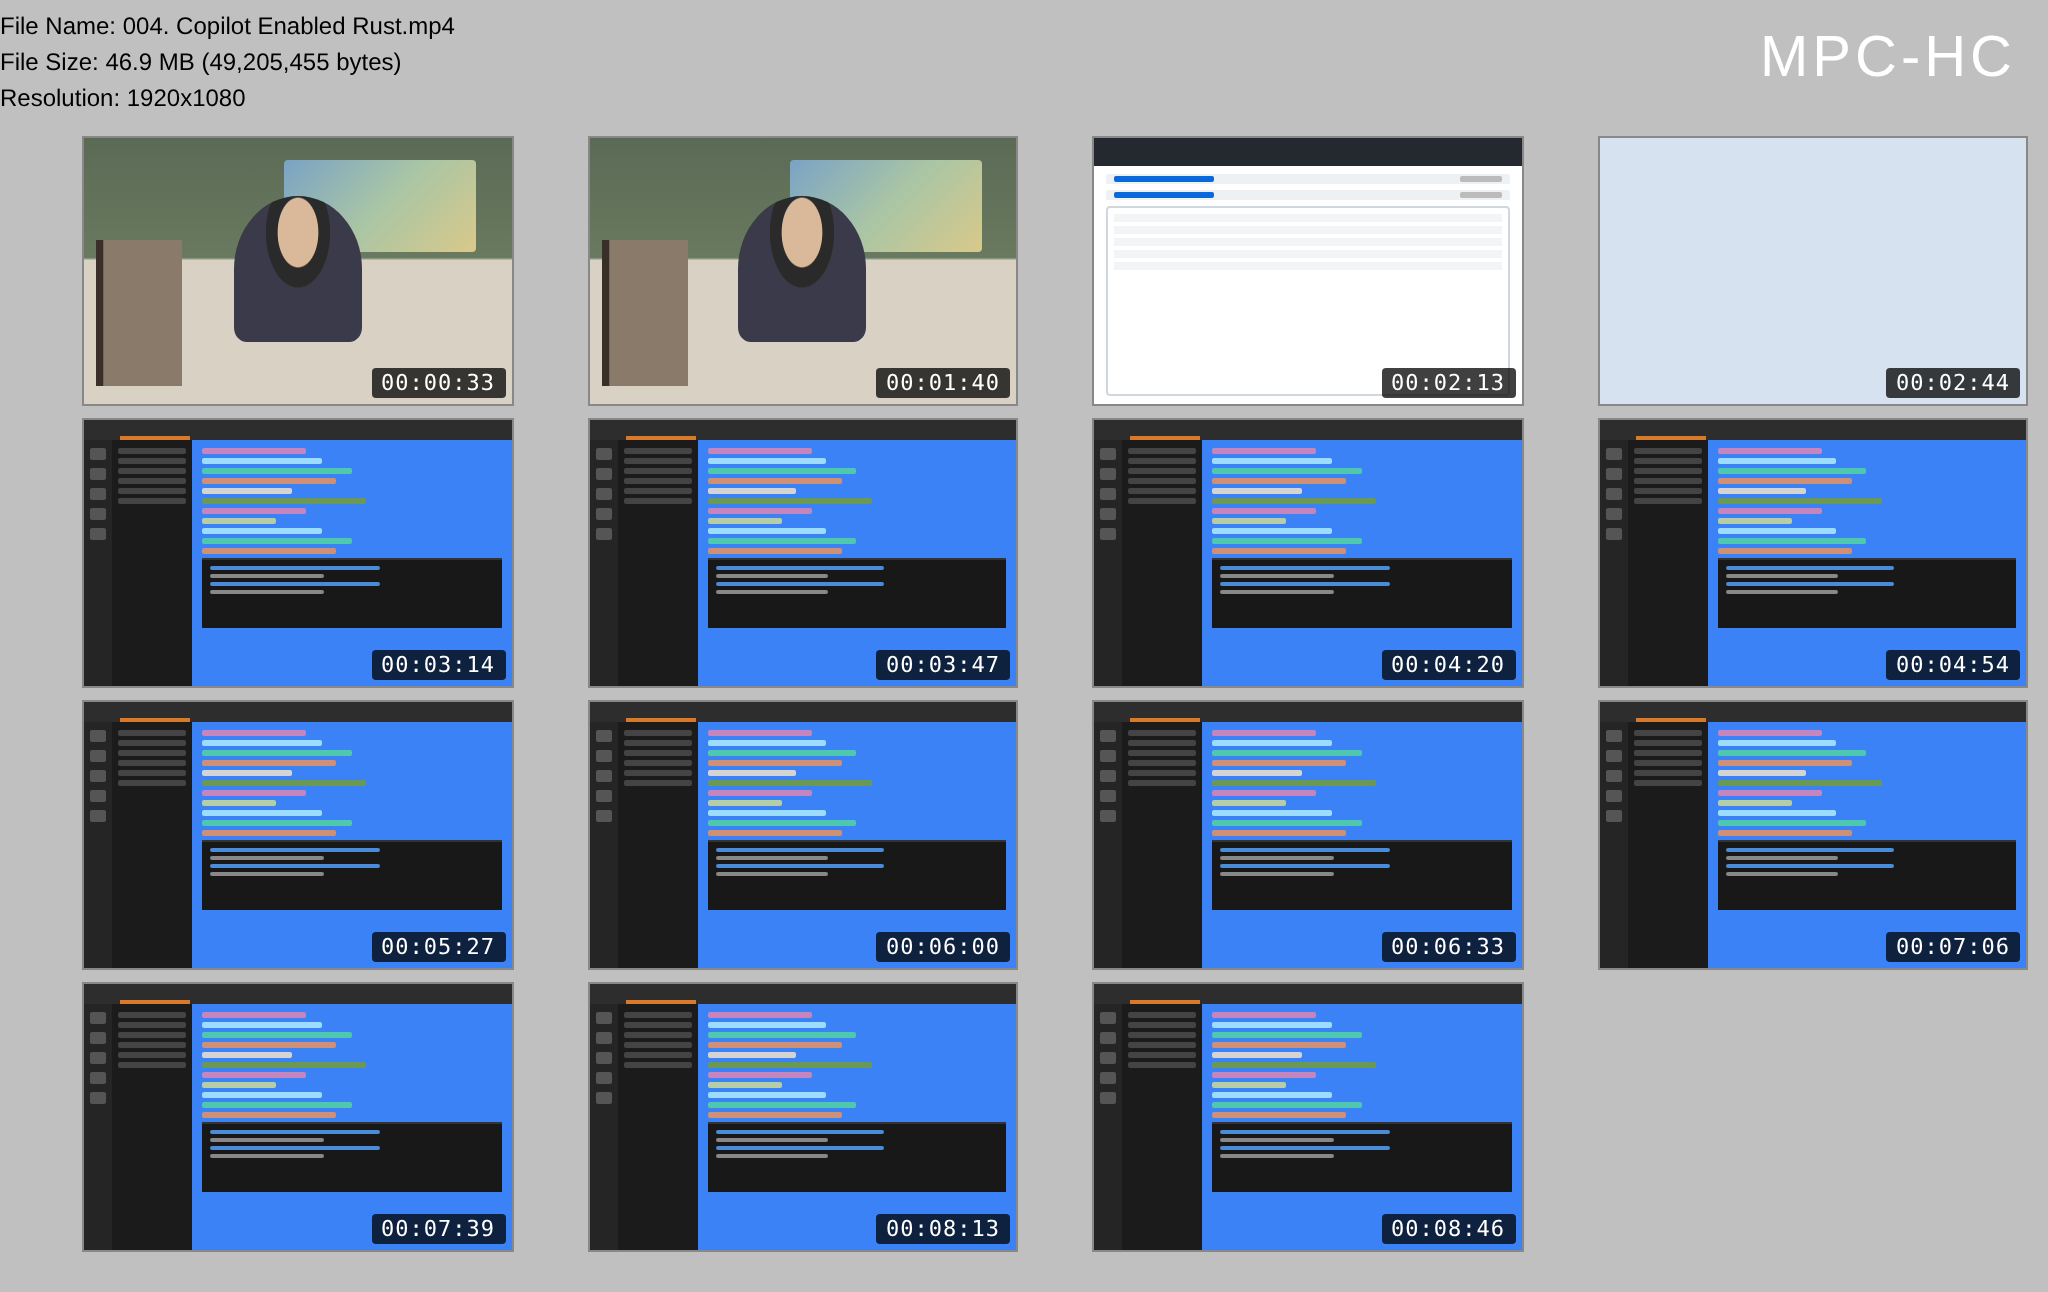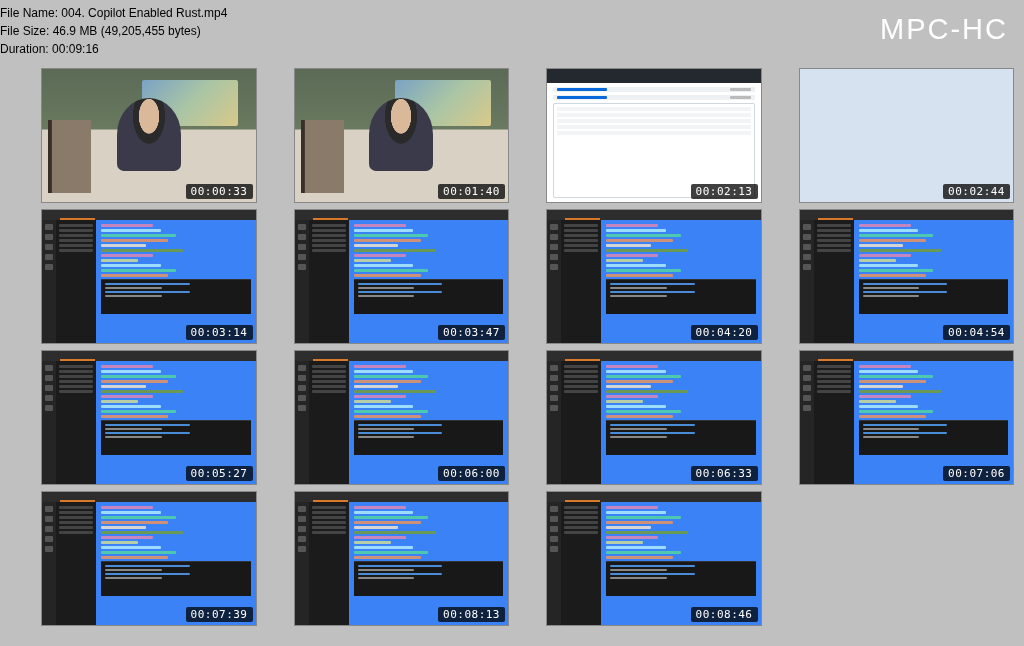--- a/index.html
+++ b/index.html
@@ -129,21 +129,21 @@
 <body>
 
 <div class="header">
   <div class="meta-line">
     <span class="meta-label">File Name: </span><span>004. Copilot Enabled Rust.mp4</span>
   </div>
   <div class="meta-line">
     <span class="meta-label">File Size: </span><span>46.9 MB (49,205,455 bytes)</span>
   </div>
   <div class="meta-line">
-    <span class="meta-label">Duration: </span><span>00:09:16</span>
+    <span class="meta-label">Resolution: </span><span>1920x1080</span>
   </div>
   <div class="watermark">MPC-HC</div>
 </div>
 
 <div class="grid" id="grid">
     <div class="thumb webcam">
       <div class="shelf"></div>
       <div class="ts">00:00:33</div>
     </div>
     <div class="thumb webcam">

